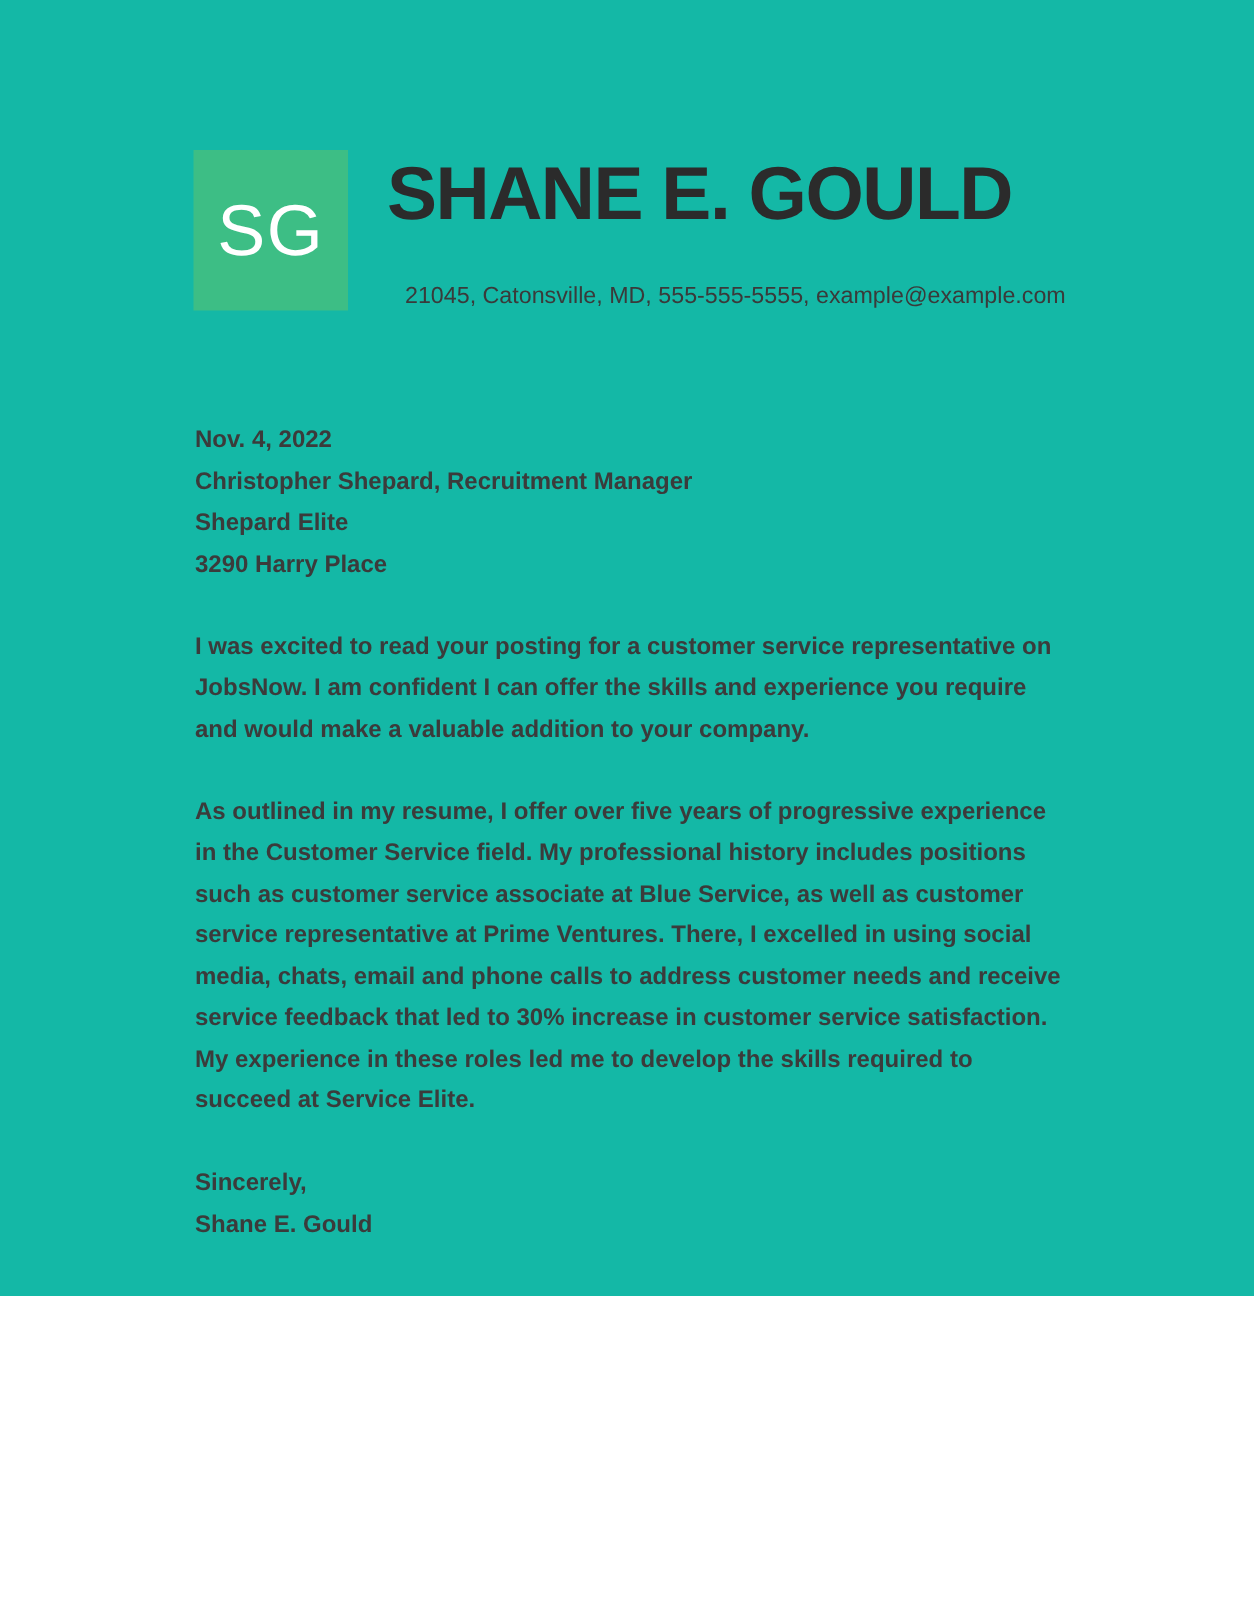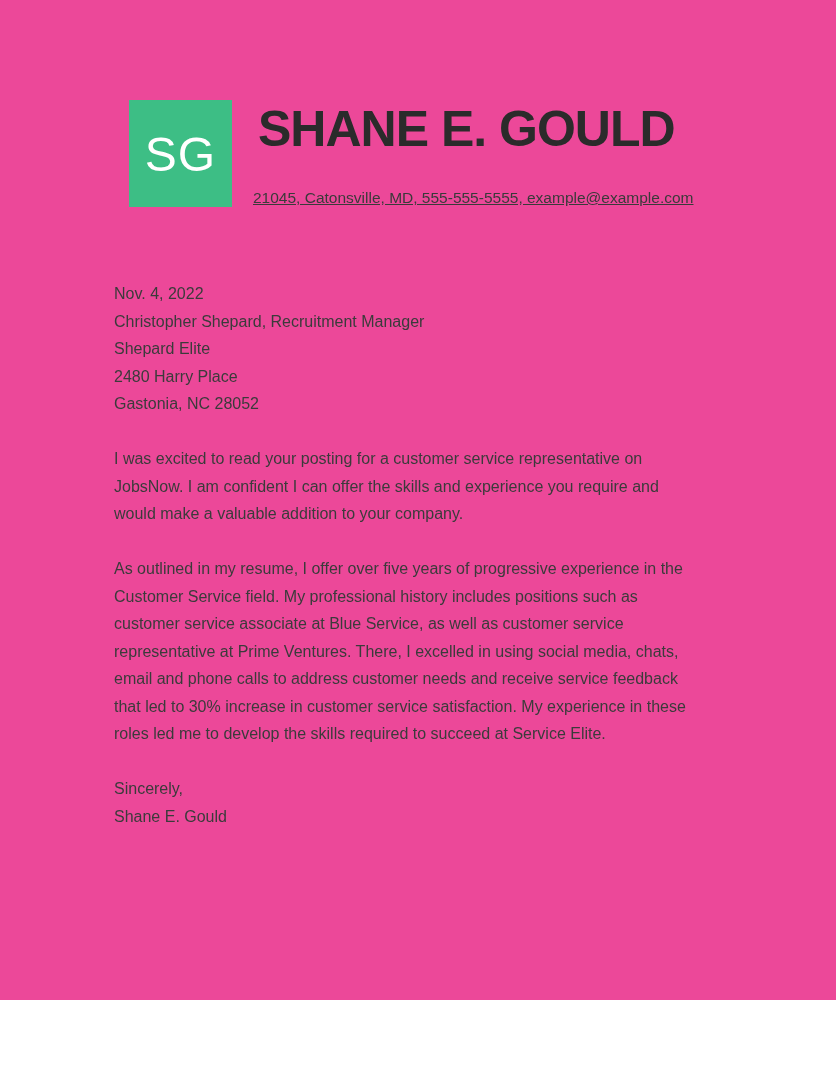--- a/index.html
+++ b/index.html
@@ -1,21 +1,21 @@
 <!DOCTYPE html>
 <html><head>
 <meta charset="utf-8">
 <style>
   * { margin: 0; padding: 0; box-sizing: border-box; }
   html, body { background: #ffffff; }
   .page {
     position: relative;
     width: 836px;
-    height: 1000px;
-    background: #ec4899;
+    height: 864px;
+    background: #14b8a6;
     font-family: "Liberation Sans", sans-serif;
     overflow: hidden;
   }
 
   
   .monogram {
     position: absolute;
     left: 129px;
     top: 100px;
     width: 103px;
@@ -37,38 +37,38 @@
     top: 104px;
     font-size: 50px;
     line-height: 1;
     font-weight: 700;
     letter-spacing: -1px;
     color: #2b2b2b;
     white-space: nowrap;
   }
   .header-contact {
     position: absolute;
-    left: 253px;
+    left: 270px;
     top: 188px;
     font-size: 15.5px;
     line-height: 20px;
     color: #3a3a3a;
     white-space: nowrap;
-    text-decoration: underline;
   }
 
   
   .letter {
     position: absolute;
-    left: 114px;
+    left: 130px;
     top: 280px;
     width: 582px;
     font-size: 16px;
     line-height: 27.5px;
     color: #3b3b3b;
+    font-weight: bold;
   }
   .block { margin-bottom: 27.5px; }
   .line { display: block; }
   .letter p { margin: 0 0 27.5px 0; }
   .closing-block { margin-bottom: 16px; }
 </style>
 </head>
 <body>
 
 <div class="page">
@@ -78,22 +78,21 @@
   </div>
   <h1 class="header-name">SHANE E. GOULD</h1>
   <div class="header-contact">21045, Catonsville, MD, 555-555-5555, example@example.com</div>
 
   <div class="letter">
 
     <div class="block">
       <span class="line">Nov. 4, 2022</span>
       <span class="line">Christopher Shepard, Recruitment Manager</span>
       <span class="line">Shepard Elite</span>
-      <span class="line">2480 Harry Place</span>
-      <span class="line">Gastonia, NC 28052</span>
+      <span class="line">3290 Harry Place</span>
     </div>
 
 
     <p>I was excited to read your posting for a customer service representative on JobsNow. I am confident I can offer the skills and experience you require and would make a valuable addition to your company.</p>
     <p>As outlined in my resume, I offer over five years of progressive experience in the Customer Service field. My professional history includes positions such as customer service associate at Blue Service, as well as customer service representative at Prime Ventures. There, I excelled in using social media, chats, email and phone calls to address customer needs and receive service feedback that led to 30% increase in customer service satisfaction. My experience in these roles led me to develop the skills required to succeed at Service Elite.</p>
 
     <div class="closing-block">
       <span class="line">Sincerely,</span>
       <span class="line">Shane E. Gould</span>
     </div>

